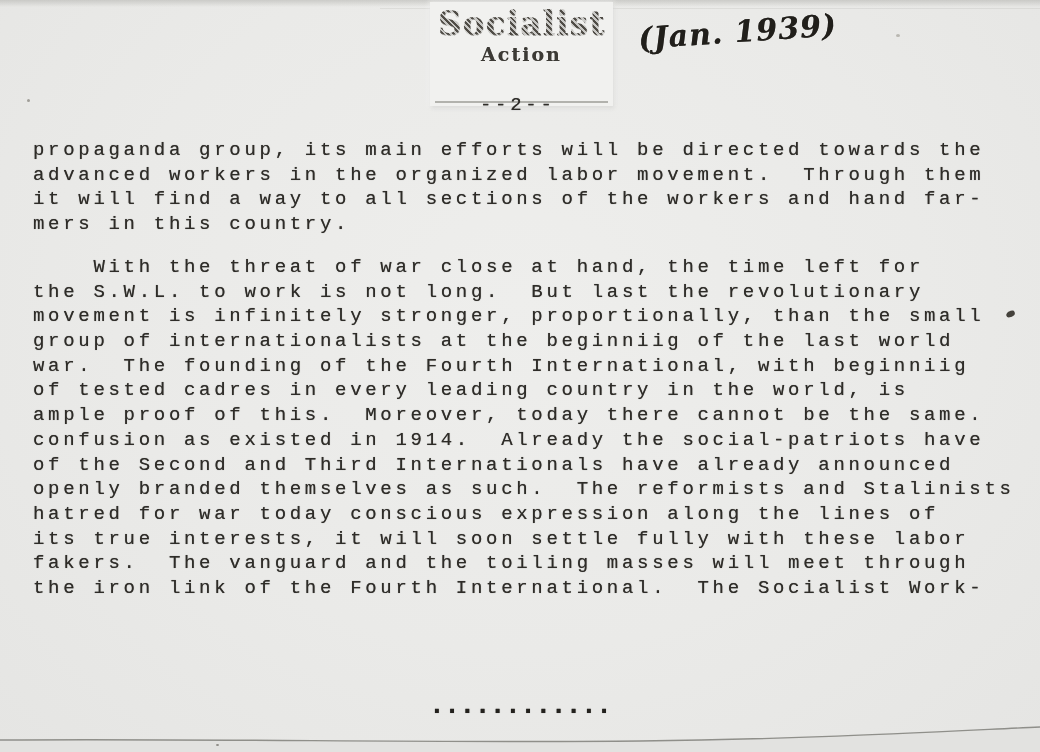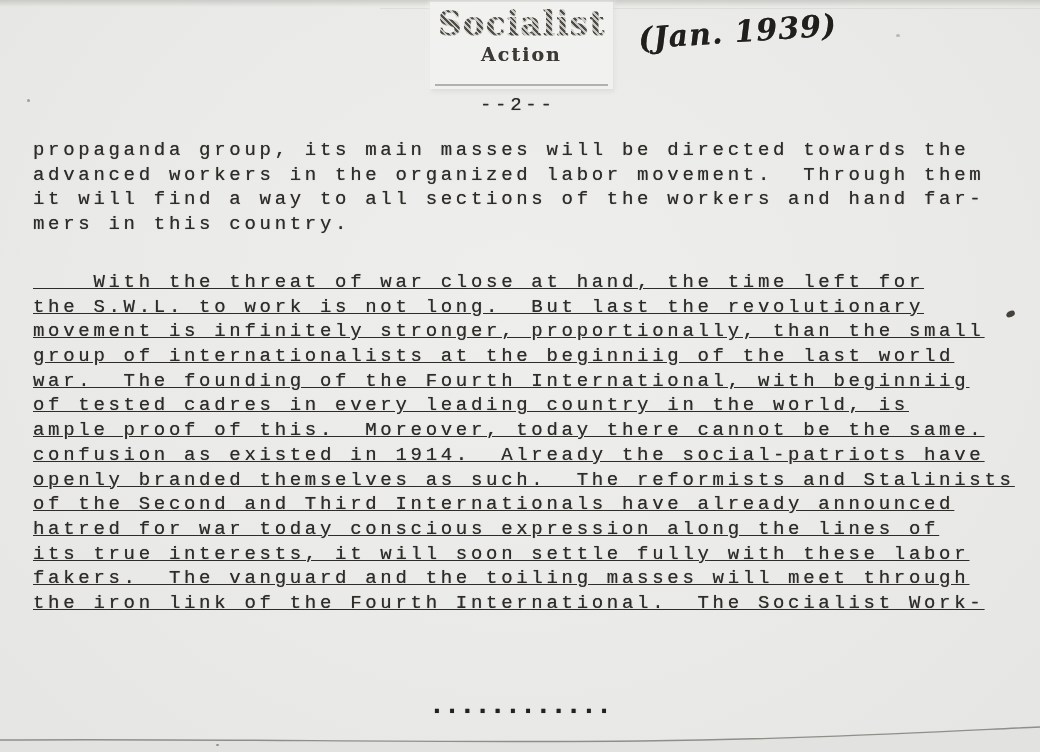--- a/index.html
+++ b/index.html
@@ -25,21 +25,21 @@
   .speck1{
     position:absolute;left:1006px;top:311px;width:9px;height:6px;
     background:#45423c;border-radius:60% 40% 55% 45%;transform:rotate(-18deg);
   }
   .speck2{position:absolute;left:27px;top:99px;width:3px;height:3px;background:#a09e98;border-radius:50%;}
   .speck3{position:absolute;left:216px;top:744px;width:3px;height:2px;background:#8d8b86;border-radius:50%;}
   .speck4{position:absolute;left:896px;top:34px;width:4px;height:3px;background:#b9b7b1;border-radius:50%;}
 
   
   .masthead{
-    position:absolute;left:430px;top:2px;width:183px;height:87px;
+    position:absolute;left:430px;top:2px;width:183px;height:104px;
     background:#f1f1ef;
     box-shadow:1px 2px 4px rgba(110,110,104,0.18), 0 0 5px 1px rgba(255,255,255,0.55);
     text-align:center;
   }
   .mast-title-wrap{position:relative;display:inline-block;margin-top:4px;}
   .mast-title{
     font-family:"DejaVu Serif",serif;font-weight:bold;font-size:33px;line-height:36px;
     color:#504d47;letter-spacing:1px;
     text-shadow:0.5px 0.5px 0 rgba(80,77,71,0.5);
   }
@@ -71,21 +71,21 @@
     font-family:"Liberation Mono",monospace;
     font-size:19px;color:#2e2c28;
     text-shadow:0 0 0.7px rgba(46,44,40,0.75);
   }
   .page-number{
     position:absolute;left:480px;top:94px;
     letter-spacing:3.7px;white-space:pre;
   }
   .para{position:absolute;left:33px;}
   .para1{top:138px;}
-  .para2{top:270px;text-decoration:underline;}
+  .para2{top:255px;}
   .tline{
     white-space:pre;letter-spacing:3.7px;line-height:24.7px;height:24.7px;
   }
   .dots{
     position:absolute;left:0;right:0;top:691px;text-align:center;
     font-family:"Liberation Mono",monospace;font-weight:bold;font-size:27px;
     letter-spacing:-1px;color:#23211d;white-space:pre;
     text-shadow:0 0 0.7px rgba(35,33,29,0.8);
   }
 </style>
@@ -104,37 +104,37 @@
     </div>
     <div class="mast-sub">Action</div>
     <div class="mast-rule"></div>
   </div>
 
   <div class="handwritten">(Jan. 1939)</div>
 
   <div class="page-number tw">--2--</div>
 
   <div class="para para1 tw">
-    <div class="tline">propaganda group, its main masses will be directed towards the</div>
+    <div class="tline">propaganda group, its main efforts will be directed towards the</div>
     <div class="tline">advanced workers in the organized labor movement.  Through them</div>
     <div class="tline">it will find a way to all sections of the workers and hand far-</div>
     <div class="tline">mers in this country.</div>
   </div>
 
   <div class="para para2 tw">
     <div class="tline">    With the threat of war close at hand, the time left for</div>
     <div class="tline">the S.W.L. to work is not long.  But last the revolutionary</div>
     <div class="tline">movement is infinitely stronger, proportionally, than the small</div>
     <div class="tline">group of internationalists at the beginniig of the last world</div>
     <div class="tline">war.  The founding of the Fourth International, with beginniig</div>
     <div class="tline">of tested cadres in every leading country in the world, is</div>
     <div class="tline">ample proof of this.  Moreover, today there cannot be the same.</div>
     <div class="tline">confusion as existed in 1914.  Already the social-patriots have</div>
+    <div class="tline">of the Second and Third Internationals have already announced</div>
     <div class="tline">openly branded themselves as such.  The reformists and Stalinists</div>
-    <div class="tline">of the Second and Third Internationals have already announced</div>
     <div class="tline">hatred for war today conscious expression along the lines of</div>
     <div class="tline">its true interests, it will soon settle fully with these labor</div>
     <div class="tline">fakers.  The vanguard and the toiling masses will meet through</div>
     <div class="tline">the iron link of the Fourth International.  The Socialist Work-</div>
   </div>
 
   <div class="dots">............</div>
 
   <svg class="bottom-edge-svg" viewBox="0 0 1040 52" preserveAspectRatio="none">
     <path d="M0,40 C220,38.5 430,43 640,41 C790,39.5 910,33 1040,27 L1040,52 L0,52 Z" fill="#e2e2e0"></path>

